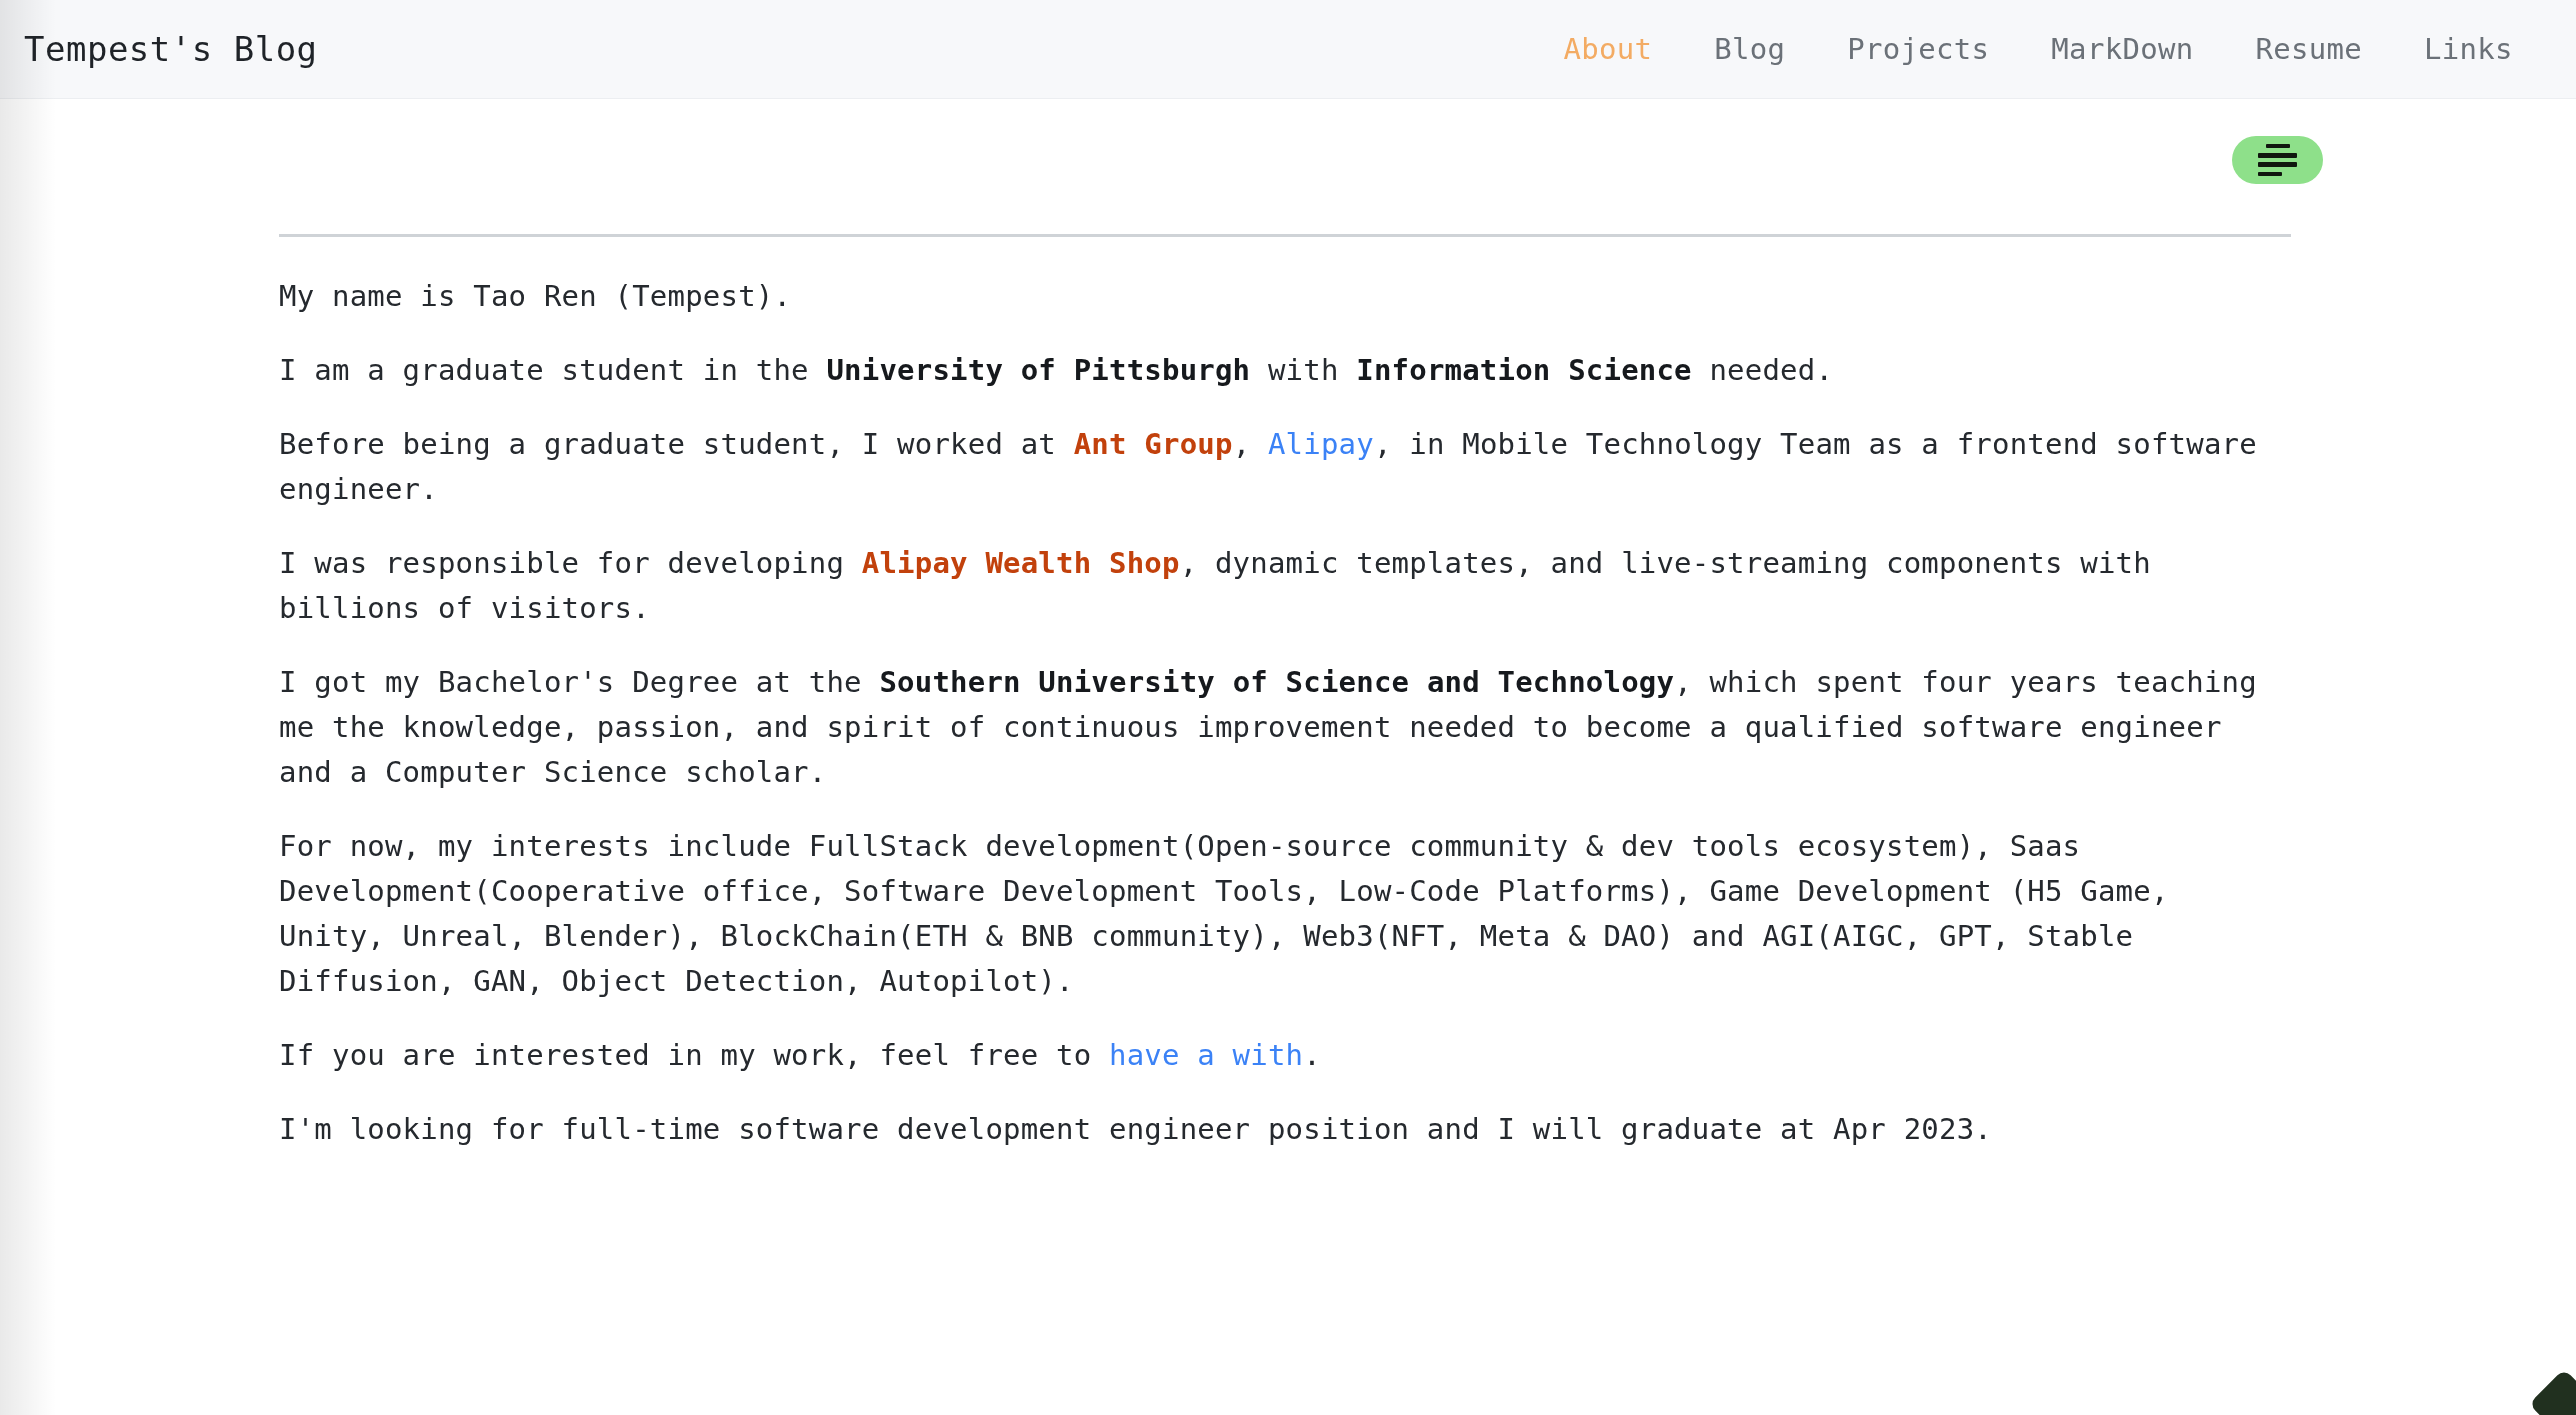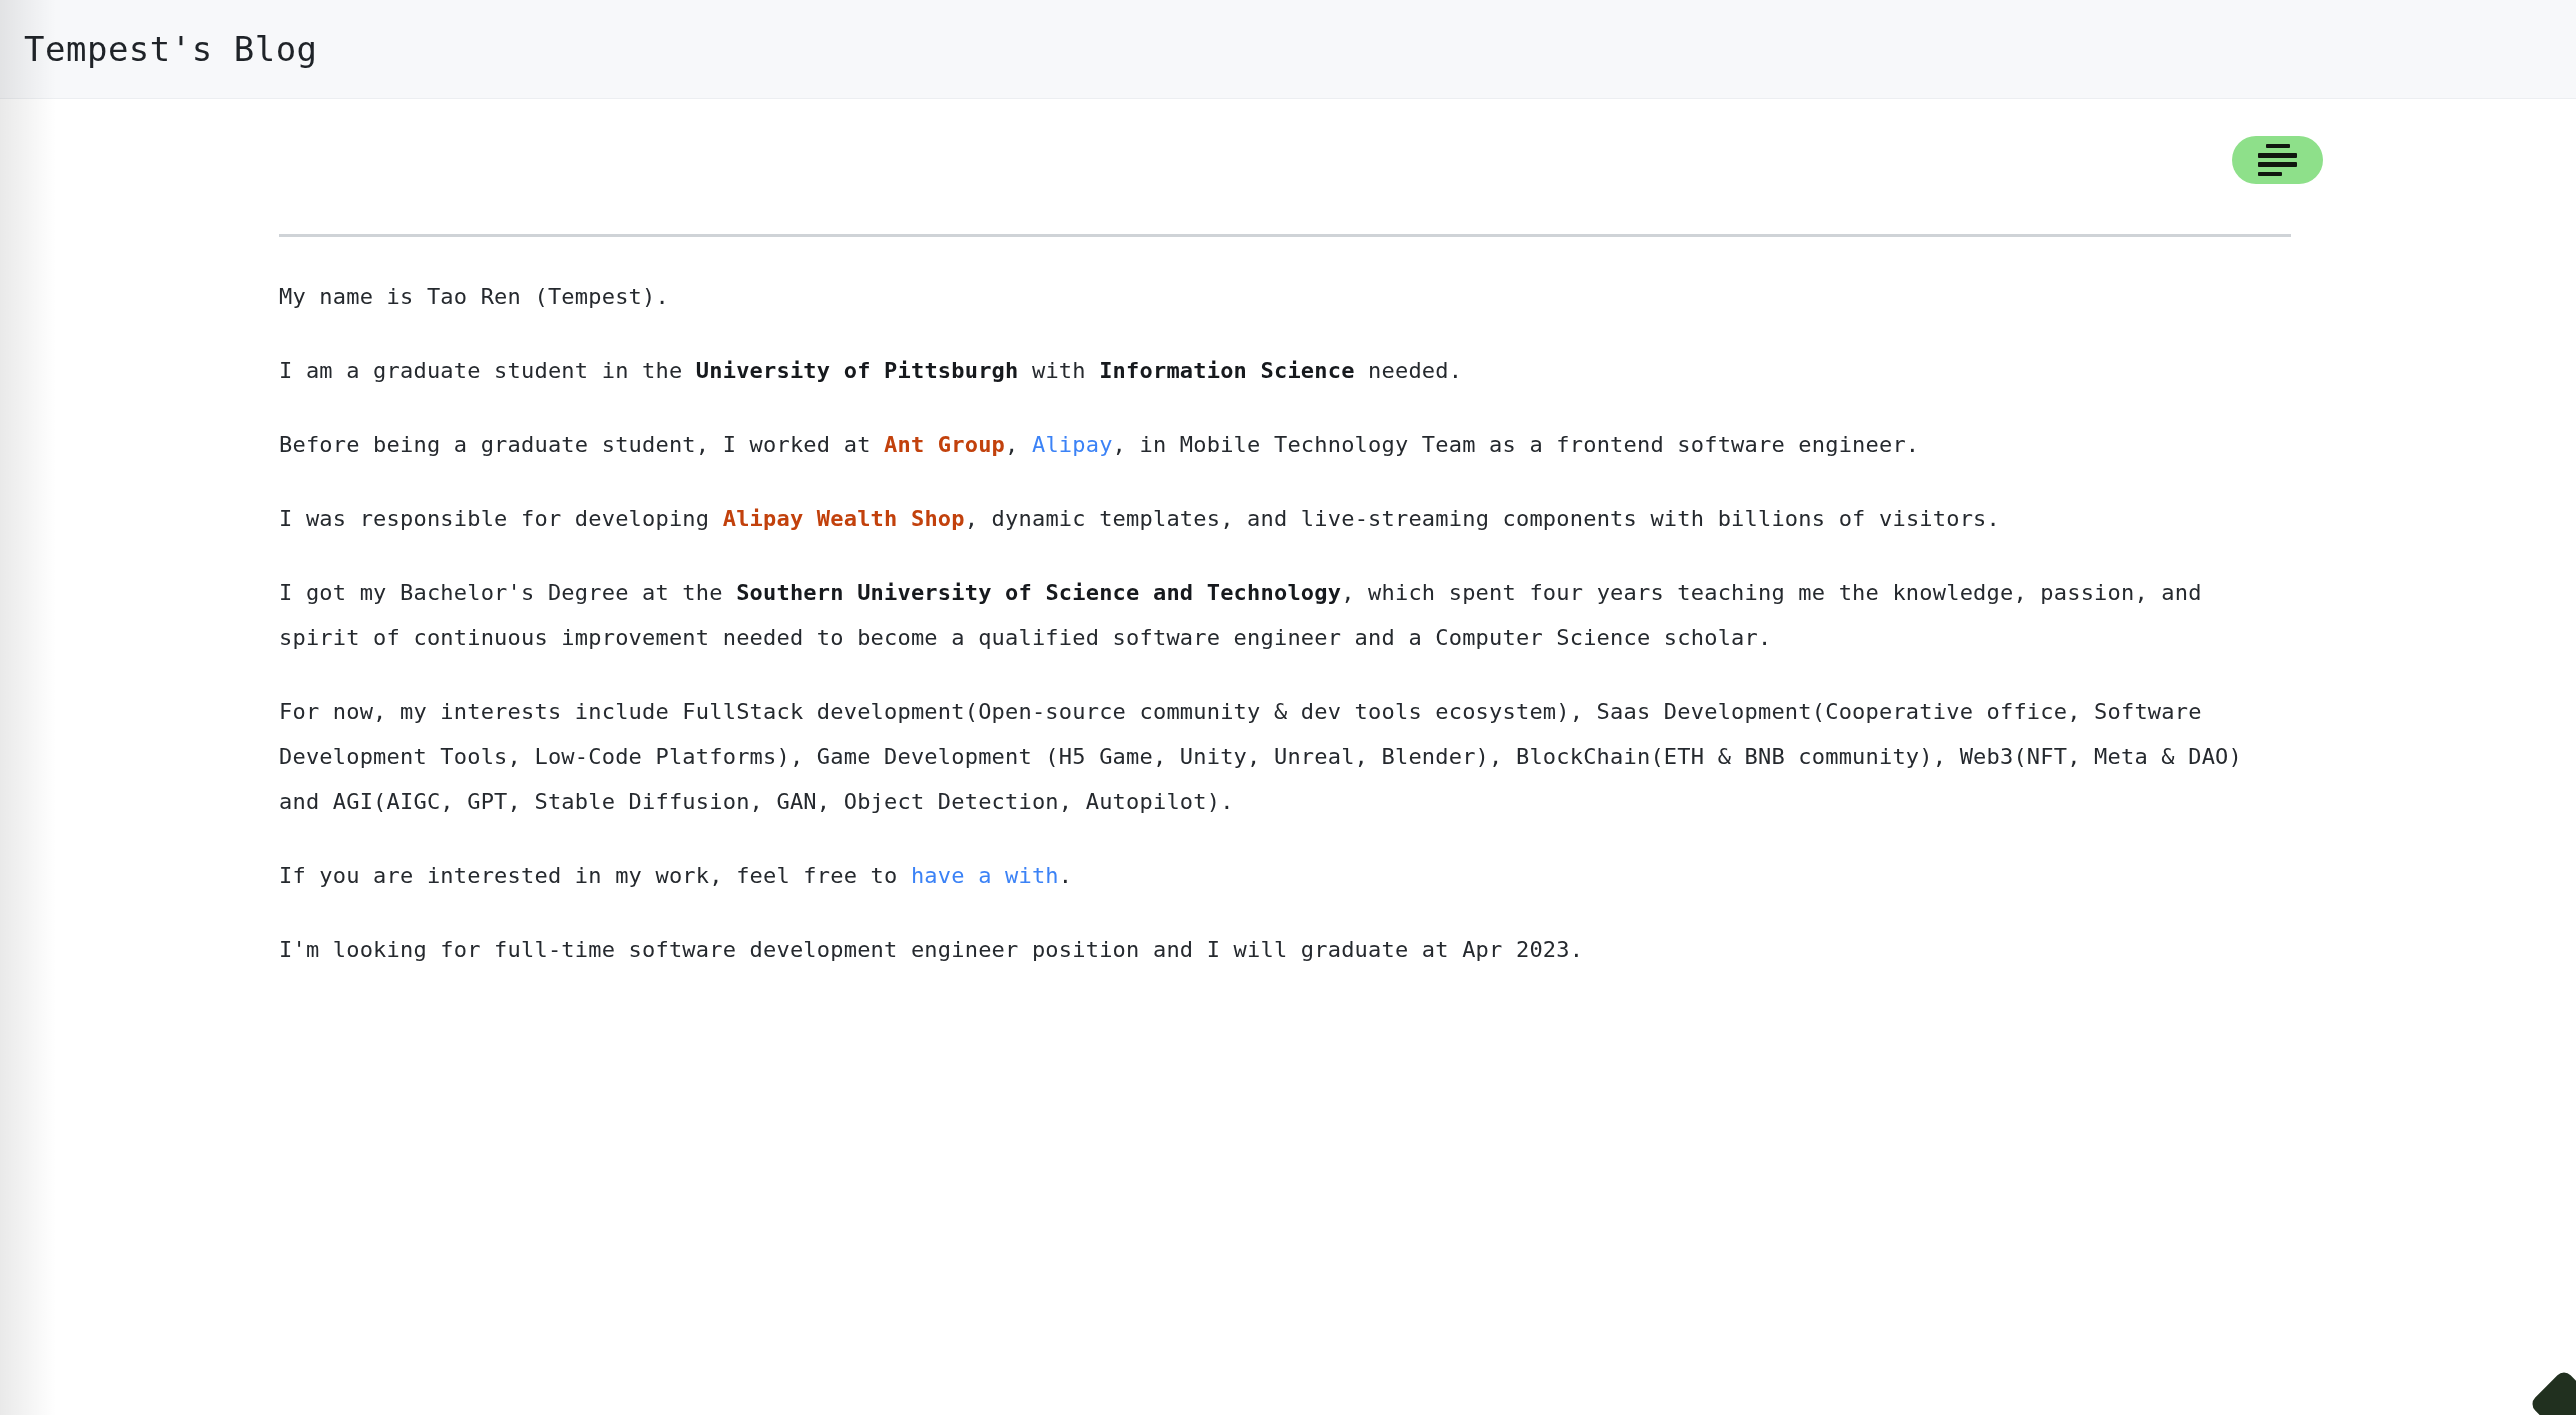--- a/index.html
+++ b/index.html
@@ -124,21 +124,21 @@
     height: 2.8px;
     background: #cfd3d7;
     border: 0;
     margin: 47px 0 0 0;
     width: 2012px;
   }
   .body-copy {
     margin-top: 37px;
   }
   .para {
-    font-size: 22px;
+    font-size: 29px;
     line-height: 45px;
     color: #25292e;
     margin: 0 0 29px 0;
     letter-spacing: 0.2px;
     max-width: 1979px;
   }
   .para:last-child { margin-bottom: 0; }
   strong { font-weight: 700; color: #16191d; }
   a.link {
     color: #3b82f6;
@@ -165,20 +165,28 @@
 </style>
 </head>
 <body>
 
 <div class="page">
 
   <div class="edge-shade-left"></div>
 
   <header class="site-header">
     <div class="brand">Tempest's Blog</div>
+    <nav class="nav">
+      <span class="nav-item active">About</span>
+      <span class="nav-item">Blog</span>
+      <span class="nav-item">Projects</span>
+      <span class="nav-item">MarkDown</span>
+      <span class="nav-item">Resume</span>
+      <span class="nav-item last">Links</span>
+    </nav>
   </header>
 
   <button class="toc-toggle">
     <span class="toc-lines">
       <i class="l1"></i>
         <i class="l2"></i>
         <i class="l3"></i>
         <i class="l4"></i>
     </span>
   </button>

